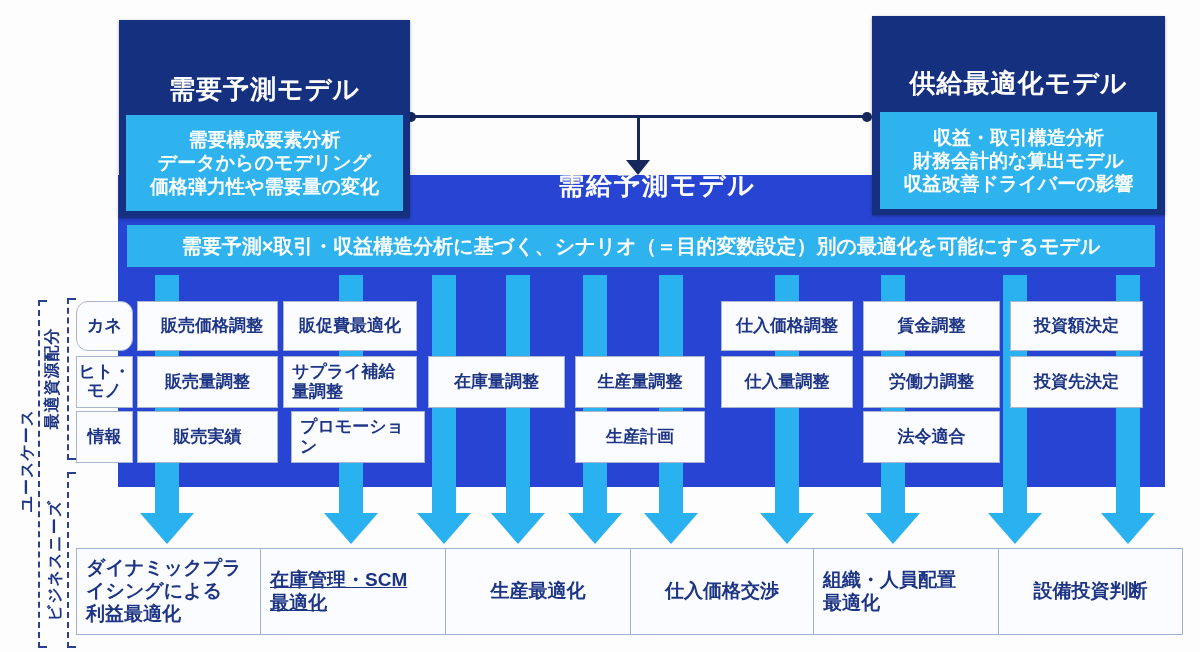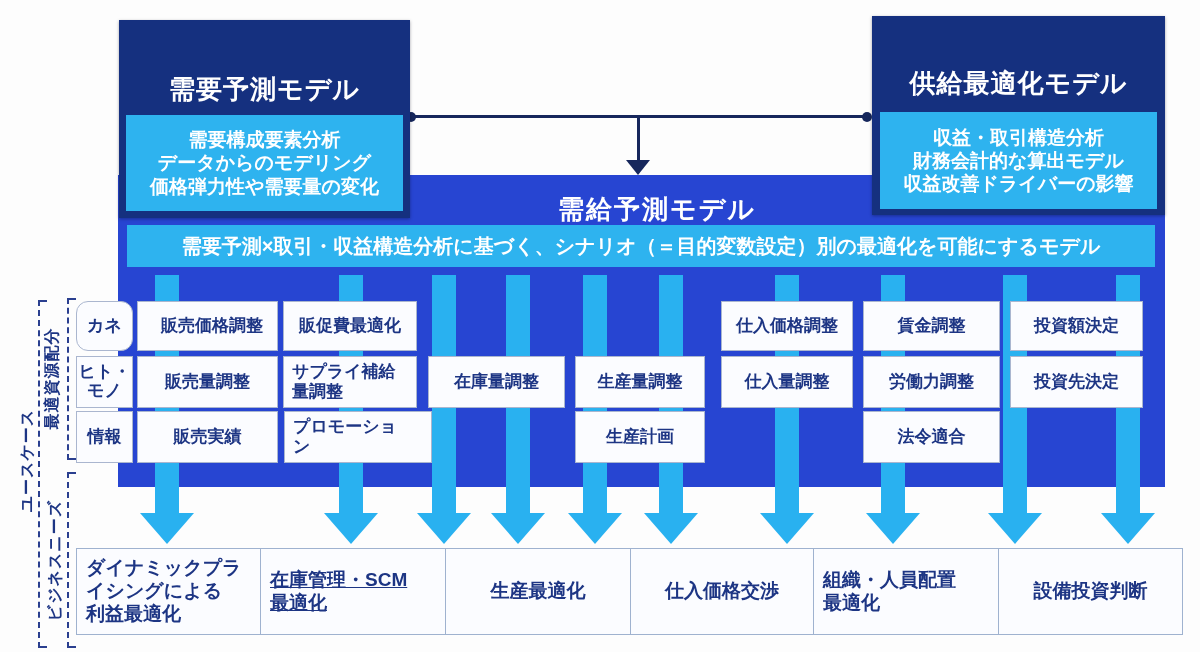--- a/index.html
+++ b/index.html
@@ -9,21 +9,21 @@
 
   
   .panel{position:absolute;left:118px;top:175px;width:1047px;height:312px;background:#2745d2;z-index:0;}
 
   
   .model-box{position:absolute;background:#15307f;z-index:3;box-shadow:0 1px 3px rgba(0,0,30,.35);}
   .model-title{position:absolute;width:100%;text-align:center;color:#ffffff;font-weight:bold;font-size:26px;letter-spacing:1px;}
   .model-sub{position:absolute;background:#2eb3ef;color:#ffffff;font-weight:bold;font-size:19px;line-height:1.22;text-align:center;display:flex;align-items:center;justify-content:center;white-space:pre-line;}
 
   
-  .combined-title{position:absolute;left:410px;top:192px;width:494px;text-align:center;color:#ffffff;font-weight:bold;font-size:26px;letter-spacing:2px;z-index:2;}
+  .combined-title{position:absolute;left:410px;top:168px;width:494px;text-align:center;color:#ffffff;font-weight:bold;font-size:26px;letter-spacing:2px;z-index:2;}
 
   
   .band{position:absolute;left:127px;top:225px;width:1028px;height:42px;background:#2eb3ef;z-index:2;display:flex;align-items:center;justify-content:center;color:#ffffff;font-weight:bold;font-size:20px;}
 
   
   .conn-line{position:absolute;left:411px;top:115px;width:456px;height:3px;background:#16275c;z-index:1;}
   .conn-dot{position:absolute;width:10px;height:10px;border-radius:50%;background:#16275c;z-index:1;}
   .conn-stem{position:absolute;left:637px;top:117px;width:3px;height:44px;background:#16275c;z-index:1;}
   .conn-head{position:absolute;left:626px;top:160px;width:0;height:0;border-left:12px solid transparent;border-right:12px solid transparent;border-top:15px solid #16275c;z-index:1;}
 
@@ -105,21 +105,21 @@
   <div class="rowlabel" style="top:356px;height:52px;">ヒト・
 モノ</div>
   <div class="rowlabel" style="top:411px;height:52px;">情報</div>
 
   <div class="cell" style="left:137px;top:301px;width:141px;height:50px;padding-left:9px;">販売価格調整</div>
   <div class="cell" style="left:137px;top:356px;width:141px;height:52px;">販売量調整</div>
   <div class="cell" style="left:137px;top:411px;width:141px;height:52px;">販売実績</div>
   <div class="cell" style="left:283px;top:301px;width:134px;height:50px;">販促費最適化</div>
   <div class="cell left" style="left:283px;top:356px;width:134px;height:52px;">サプライ補給
 量調整</div>
-  <div class="cell left" style="left:284px;top:411px;width:148px;height:52px;">プロモーショ
+  <div class="cell left" style="left:291px;top:411px;width:134px;height:52px;">プロモーショ
 ン</div>
   <div class="cell" style="left:428px;top:356px;width:137px;height:52px;">在庫量調整</div>
   <div class="cell" style="left:575px;top:356px;width:130px;height:52px;">生産量調整</div>
   <div class="cell" style="left:575px;top:411px;width:130px;height:52px;">生産計画</div>
   <div class="cell" style="left:721px;top:301px;width:132px;height:50px;">仕入価格調整</div>
   <div class="cell" style="left:721px;top:356px;width:132px;height:52px;">仕入量調整</div>
   <div class="cell" style="left:863px;top:301px;width:137px;height:50px;">賃金調整</div>
   <div class="cell" style="left:863px;top:356px;width:137px;height:52px;">労働力調整</div>
   <div class="cell" style="left:863px;top:411px;width:137px;height:52px;">法令適合</div>
   <div class="cell" style="left:1010px;top:301px;width:133px;height:50px;">投資額決定</div>

